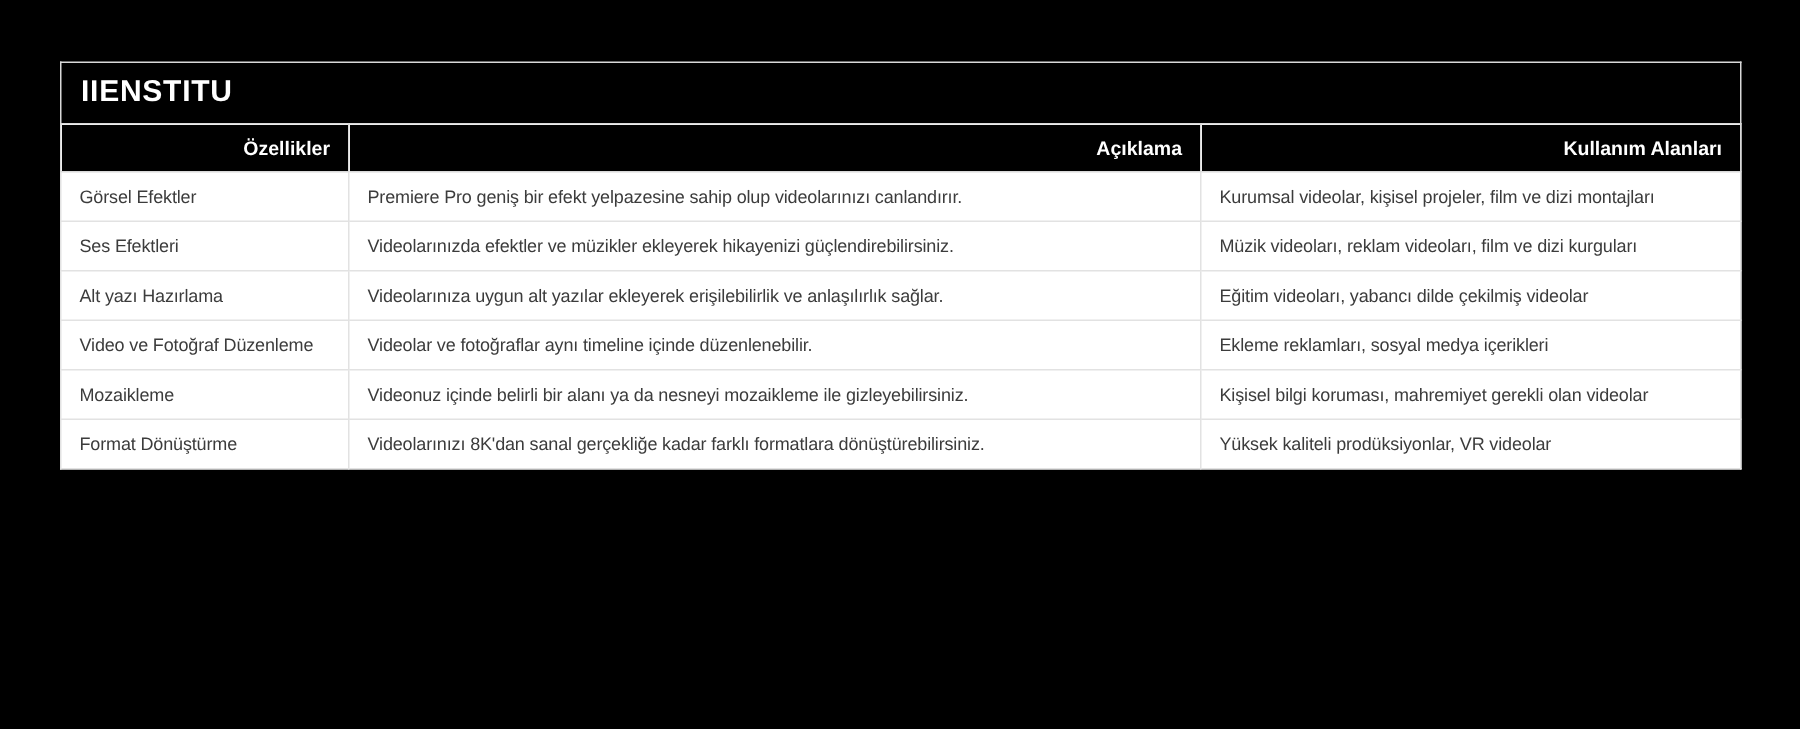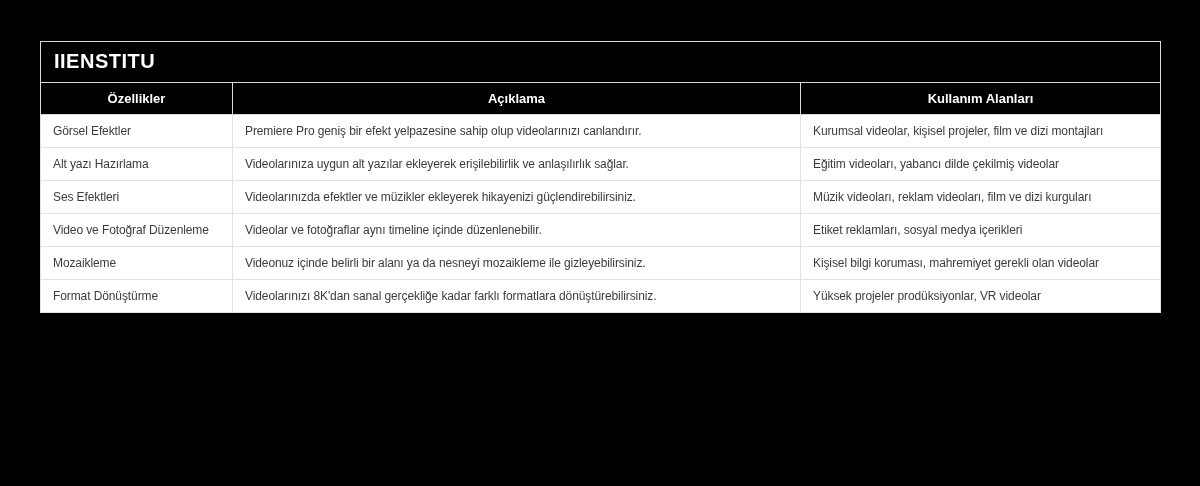--- a/index.html
+++ b/index.html
@@ -37,21 +37,21 @@
   table.features {
     width: 100%;
     border-collapse: collapse;
     table-layout: fixed;
     background: #ffffff;
   }
   table.features th {
     box-sizing: border-box;
     background: #000000;
     color: #ffffff;
-    text-align: center;
+    text-align: right;
     font-size: 13px;
     font-weight: 700;
     height: 32px;
     padding: 0 12px;
     border: 1px solid #d9d9d9;
     white-space: nowrap;
     overflow: hidden;
   }
   table.features td {
     box-sizing: border-box;
@@ -87,39 +87,39 @@
         <th>Kullanım Alanları</th>
       </tr>
     </thead>
     <tbody>
       <tr>
         <td>Görsel Efektler</td>
         <td>Premiere Pro geniş bir efekt yelpazesine sahip olup videolarınızı canlandırır.</td>
         <td>Kurumsal videolar, kişisel projeler, film ve dizi montajları</td>
       </tr>
       <tr>
+        <td>Ses Efektleri</td>
+        <td>Videolarınızda efektler ve müzikler ekleyerek hikayenizi güçlendirebilirsiniz.</td>
+        <td>Müzik videoları, reklam videoları, film ve dizi kurguları</td>
+      </tr>
+      <tr>
         <td>Alt yazı Hazırlama</td>
         <td>Videolarınıza uygun alt yazılar ekleyerek erişilebilirlik ve anlaşılırlık sağlar.</td>
         <td>Eğitim videoları, yabancı dilde çekilmiş videolar</td>
       </tr>
       <tr>
-        <td>Ses Efektleri</td>
-        <td>Videolarınızda efektler ve müzikler ekleyerek hikayenizi güçlendirebilirsiniz.</td>
-        <td>Müzik videoları, reklam videoları, film ve dizi kurguları</td>
-      </tr>
-      <tr>
         <td>Video ve Fotoğraf Düzenleme</td>
         <td>Videolar ve fotoğraflar aynı timeline içinde düzenlenebilir.</td>
-        <td>Etiket reklamları, sosyal medya içerikleri</td>
+        <td>Ekleme reklamları, sosyal medya içerikleri</td>
       </tr>
       <tr>
         <td>Mozaikleme</td>
         <td>Videonuz içinde belirli bir alanı ya da nesneyi mozaikleme ile gizleyebilirsiniz.</td>
         <td>Kişisel bilgi koruması, mahremiyet gerekli olan videolar</td>
       </tr>
       <tr>
         <td>Format Dönüştürme</td>
         <td>Videolarınızı 8K'dan sanal gerçekliğe kadar farklı formatlara dönüştürebilirsiniz.</td>
-        <td>Yüksek projeler prodüksiyonlar, VR videolar</td>
+        <td>Yüksek kaliteli prodüksiyonlar, VR videolar</td>
       </tr>
     </tbody>
   </table>
 </div>
 
 </body></html>

